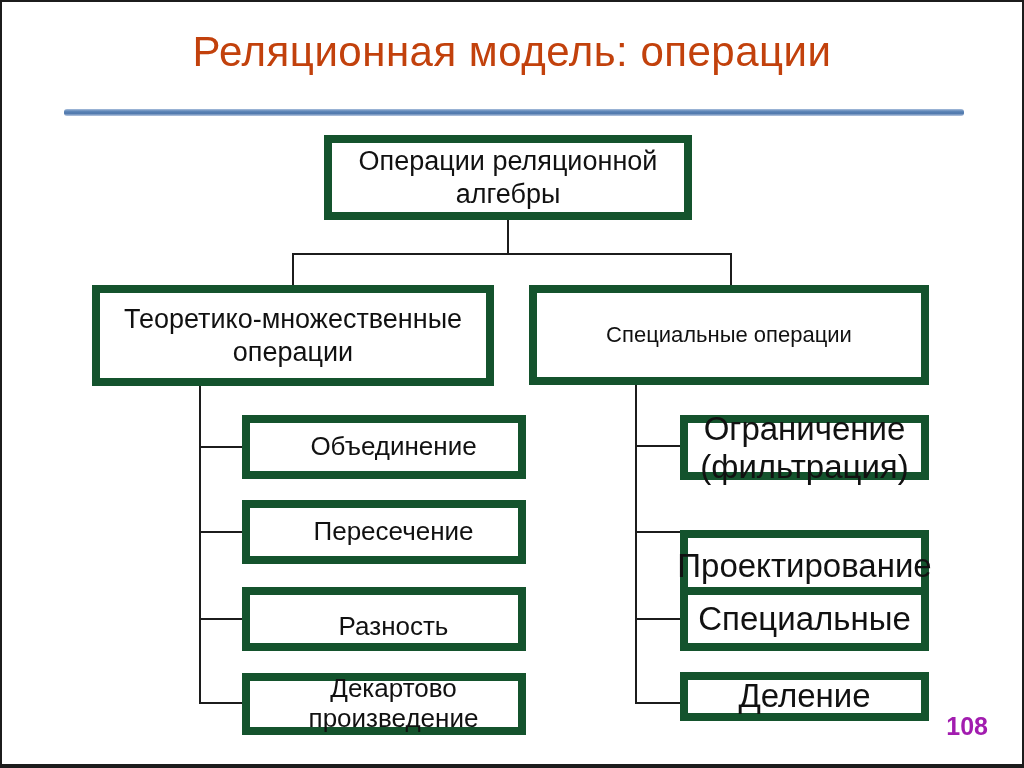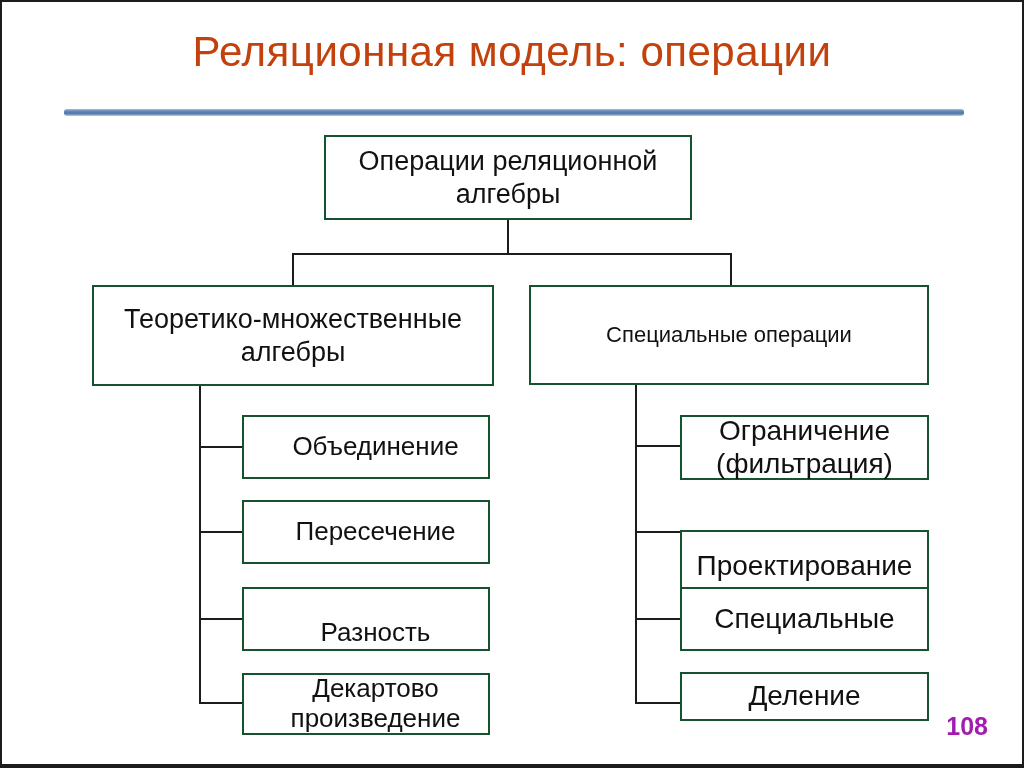--- a/index.html
+++ b/index.html
@@ -35,34 +35,34 @@
     top: 107px;
     width: 900px;
     height: 7px;
     border-radius: 3px;
     background: linear-gradient(180deg, #a9bfdc 0%, #6289ba 30%, #4d76ab 62%, #b9c9e2 100%);
   }
   .box {
     position: absolute;
     box-sizing: border-box;
     background: #ffffff;
-    border: 2px solid #14532d;
+    border: 8px solid #14532d;
     display: flex;
     align-items: center;
     justify-content: center;
     text-align: center;
     color: #111111;
     line-height: 1.22;
     padding: 0 4px;
   }
   .box-root        { left: 322px; top: 133px; width: 368px; height: 85px;  font-size: 27px; }
   .box-l2-left     { left:  90px; top: 283px; width: 402px; height: 101px; font-size: 27px; }
   .box-l2-right    { left: 527px; top: 283px; width: 400px; height: 100px; font-size: 22px; }
-  .box-child-left  { left: 240px; width: 248px; font-size: 26px; padding-left: 23px; }
-  .box-child-right { left: 678px; width: 249px; font-size: 28px; }
+  .box-child-left  { left: 240px; width: 284px; font-size: 26px; padding-left: 23px; }
+  .box-child-right { left: 678px; width: 249px; font-size: 33px; }
   .box-two-line    { line-height: 1.15; }
   .line {
     position: absolute;
     background: #1c1c1c;
   }
   .line.v { width: 2px; }
   .line.h { height: 2px; }
   .page-number {
     position: absolute;
     right: 34px;
@@ -95,21 +95,21 @@
   <div class="line h" style="left:633px; top:443px; width:45px;"></div>
   <div class="line h" style="left:633px; top:529px; width:45px;"></div>
   <div class="line h" style="left:633px; top:616px; width:45px;"></div>
   <div class="line h" style="left:633px; top:700px; width:45px;"></div>
 
   <div class="box box-root">
     <span>Операции реляционной алгебры</span>
   </div>
 
   <div class="box box-l2-left">
-    <span>Теоретико-множественные алгебры</span>
+    <span>Теоретико-множественные операции</span>
   </div>
 
   <div class="box box-l2-right">
     <span>Специальные операции</span>
   </div>
 
   <div class="box box-child-left" style="top:413px; height:64px;">
     <span>Объединение</span>
   </div>
   <div class="box box-child-left" style="top:498px; height:64px;">

